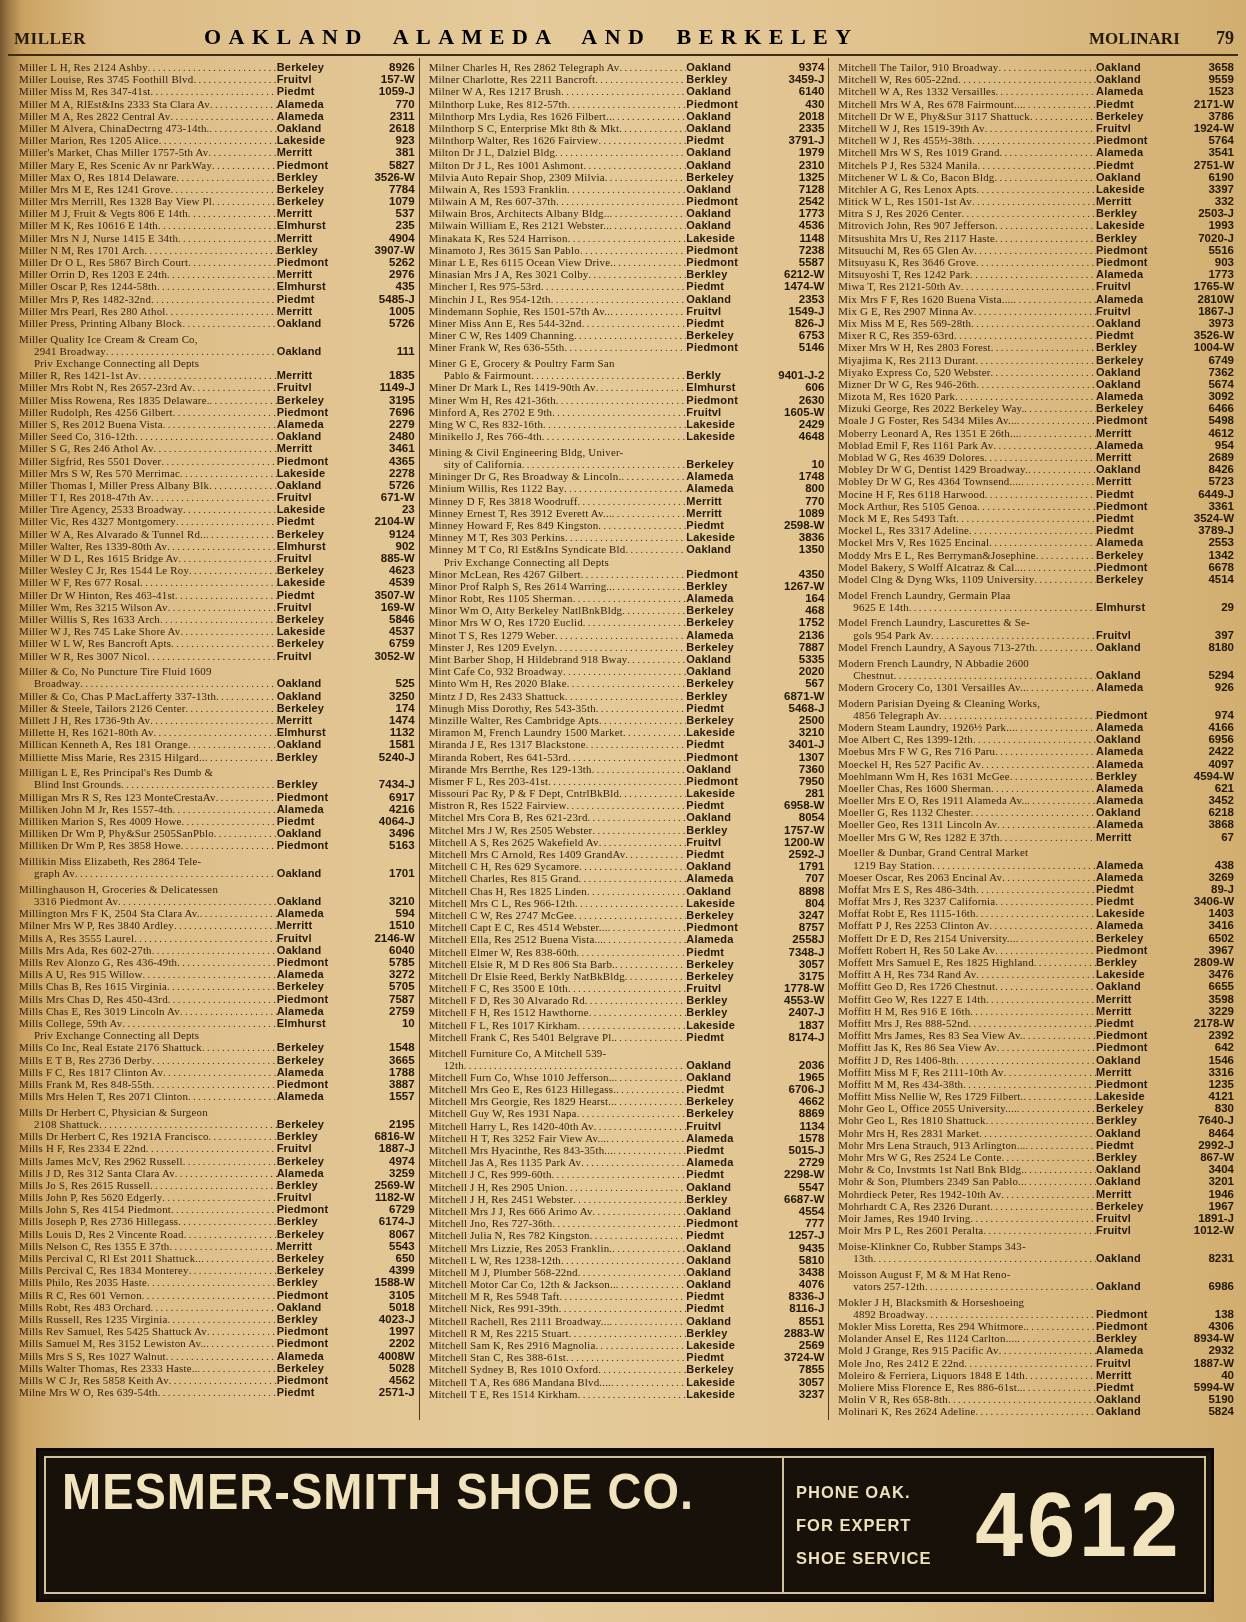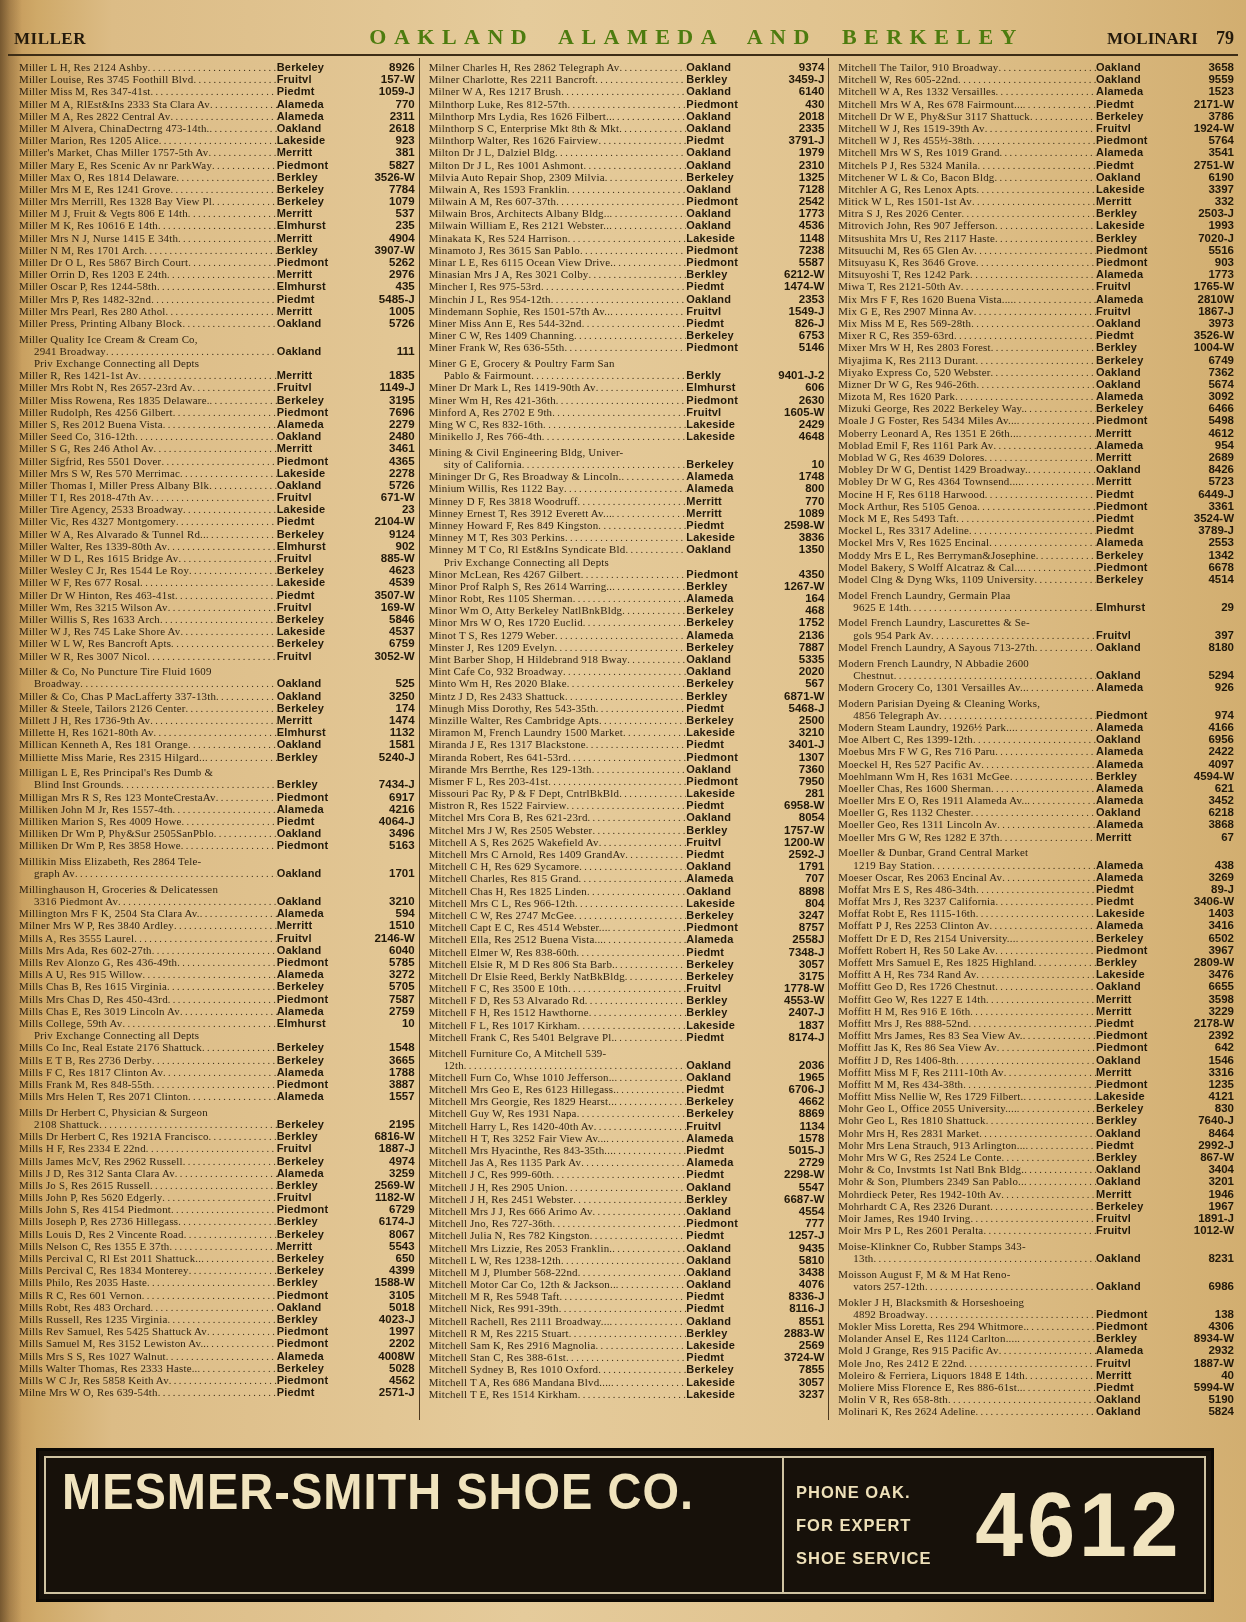--- a/index.html
+++ b/index.html
@@ -8,23 +8,23 @@
     background:
       linear-gradient(90deg, rgba(58,40,18,.55) 0px, rgba(58,40,18,.22) 10px, rgba(58,40,18,0) 22px),
       linear-gradient(90deg,#c09355 0%,#cfa968 3%,#dcbc86 9%,#e5cb9b 42%,#e0c28d 72%,#d2ae70 100%);
     font-family:"Liberation Serif", serif;
     color:#2e2212;
   }
   .page{position:absolute;inset:0;}
   
   .hdr{position:absolute;top:24px;left:14px;right:12px;display:flex;align-items:baseline;}
   .hdr-left{width:190px;font-weight:bold;font-size:17px;letter-spacing:.5px;color:#241a0c;}
-  .hdr-title{flex:1;text-align:right;font-weight:bold;font-size:22px;letter-spacing:.34em;word-spacing:.55em;color:#4d7c0f;}
+  .hdr-title{flex:1;text-align:left;font-weight:bold;font-size:22px;letter-spacing:.34em;word-spacing:.55em;color:#000000;}
   .hdr-right{width:210px;text-align:right;font-weight:bold;font-size:17px;color:#241a0c;}
-  .hdr-right .pg{margin-left:14px;font-size:18px;}
+  .hdr-right .pg{margin-left:32px;font-size:18px;}
   .hdr-rule{position:absolute;top:54px;left:8px;right:8px;height:2.4px;background:#3d2d16;}
   
   .cols{position:absolute;top:58px;left:10px;right:8px;bottom:202px;display:flex;}
   .col{flex:1;min-width:0;padding:3px 4px 0 9px;}
   .col + .col{border-left:1.8px solid #4e3a20;}
   .row{display:flex;align-items:baseline;height:12.2px;line-height:12.2px;white-space:nowrap;}
   .row.gap{margin-top:3.5px;}
   .row.ind .nm{padding-left:15px;}
   .nm{flex:0 1 auto;min-width:0;overflow:hidden;font-size:10.9px;letter-spacing:.2px;}
   .ld{flex:1 1 0;min-width:0;overflow:hidden;font-size:10.5px;letter-spacing:2.4px;color:#3a2c16;}
@@ -1160,21 +1160,21 @@
           <span class="xc">Berkeley</span>
           <span class="nb">3175</span>
         </div>
         <div class="row">
           <span class="nm">Mitchell F C, Res 3500 E 10th</span>
           <span class="ld">......................................................................</span>
           <span class="xc">Fruitvl</span>
           <span class="nb">1778-W</span>
         </div>
         <div class="row">
-          <span class="nm">Mitchell F D, Res 53 Alvarado Rd</span>
+          <span class="nm">Mitchell F D, Res 30 Alvarado Rd</span>
           <span class="ld">......................................................................</span>
           <span class="xc">Berkley</span>
           <span class="nb">4553-W</span>
         </div>
         <div class="row">
           <span class="nm">Mitchell F H, Res 1512 Hawthorne</span>
           <span class="ld">......................................................................</span>
           <span class="xc">Berkley</span>
           <span class="nb">2407-J</span>
         </div>

